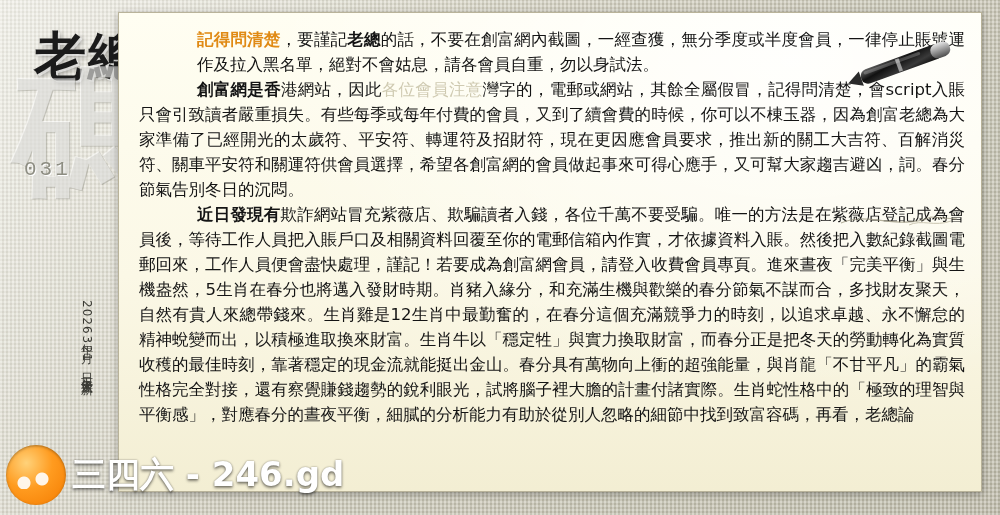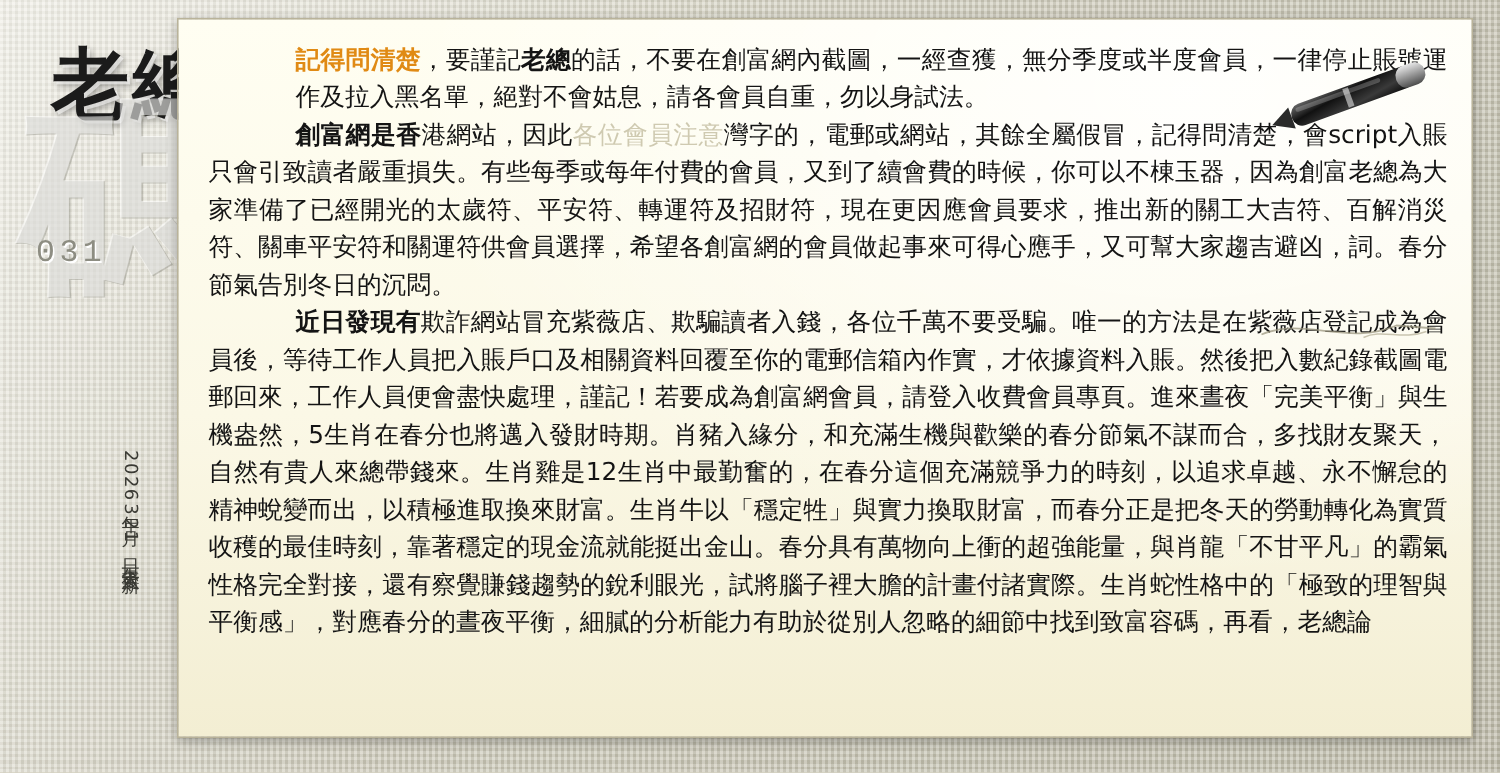--- a/index.html
+++ b/index.html
@@ -182,14 +182,20 @@
 
       <p class="p1 indent"><span class="hl-orange">記得問清楚</span><span>，要謹記</span><span class="hl-bold">老總</span><span>的話，不要在創富網內截圖，一經查獲，無分季度或半度會員，一律停止賬號運作及拉入黑名單，絕對不會姑息，請各會員自重，勿以身試法。</span></p>
 
       <p class="p2"><span style="padding-left:58px;" class="strong-head">創富網是香</span><span>港網站，因此</span><span class="hl-faint">各位會員注意</span><span>灣字的，電郵或網站，其餘全屬假冒，記得問清楚，會script入賬只會引致讀者嚴重損失。有些每季或每年付費的會員，又到了續會費的時候，你可以不棟玉器，因為創富老總為大家準備了已經開光的太歲符、平安符、轉運符及招財符，現在更因應會員要求，推出新的關工大吉符、百解消災符、關車平安符和關運符供會員選擇，希望各創富網的會員做起事來可得心應手，又可幫大家趨吉避凶，詞。春分節氣告別冬日的沉悶。</span></p>
 
       <p class="p3"><span style="padding-left:58px;" class="strong-head">近日發現有</span><span>欺詐網站冒充紫薇店、欺騙讀者入錢，各位千萬不要受騙。唯一的方法是在紫薇店登記成為會員後，等待工作人員把入賬戶口及相關資料回覆至你的電郵信箱內作實，才依據資料入賬。然後把入數紀錄截圖電郵回來，工作人員便會盡快處理，謹記！若要成為創富網會員，請登入收費會員專頁。進來晝夜「完美平衡」與生機盎然，5生肖在春分也將邁入發財時期。肖豬入緣分，和充滿生機與歡樂的春分節氣不謀而合，多找財友聚天，自然有貴人來總帶錢來。生肖雞是12生肖中最勤奮的，在春分這個充滿競爭力的時刻，以追求卓越、永不懈怠的精神蛻變而出，以積極進取換來財富。生肖牛以「穩定牲」與實力換取財富，而春分正是把冬天的勞動轉化為實質收穫的最佳時刻，靠著穩定的現金流就能挺出金山。春分具有萬物向上衝的超強能量，與肖龍「不甘平凡」的霸氣性格完全對接，還有察覺賺錢趨勢的銳利眼光，試將腦子裡大膽的計畫付諸實際。生肖蛇性格中的「極致的理智與平衡感」，對應春分的晝夜平衡，細膩的分析能力有助於從別人忽略的細節中找到致富容碼，再看，老總論</span></p>
 
     </div>
   </div>
 
+  <div class="watermark">
+    <div class="wm-circle">
+        <div class="wave"></div>
+      </div>
+    <div class="wm-text">三四六 - 246.gd</div>
+  </div>
 
 </div>
 
 </body></html>

